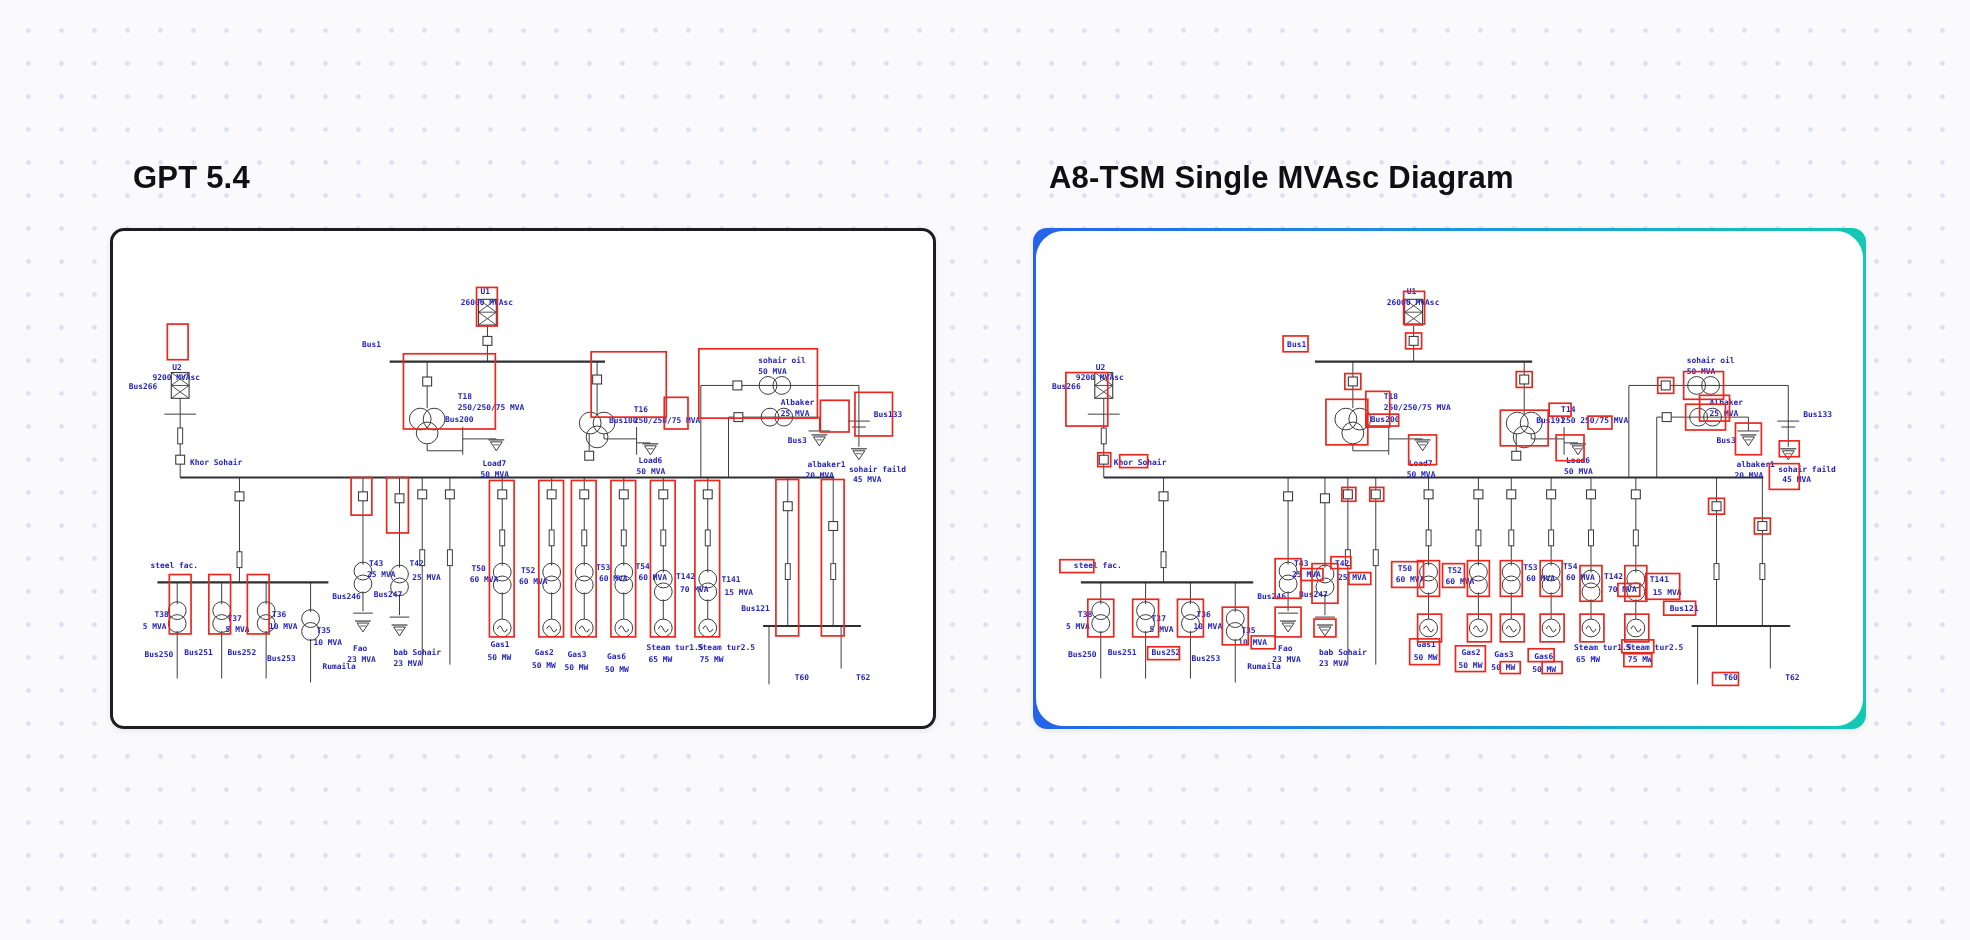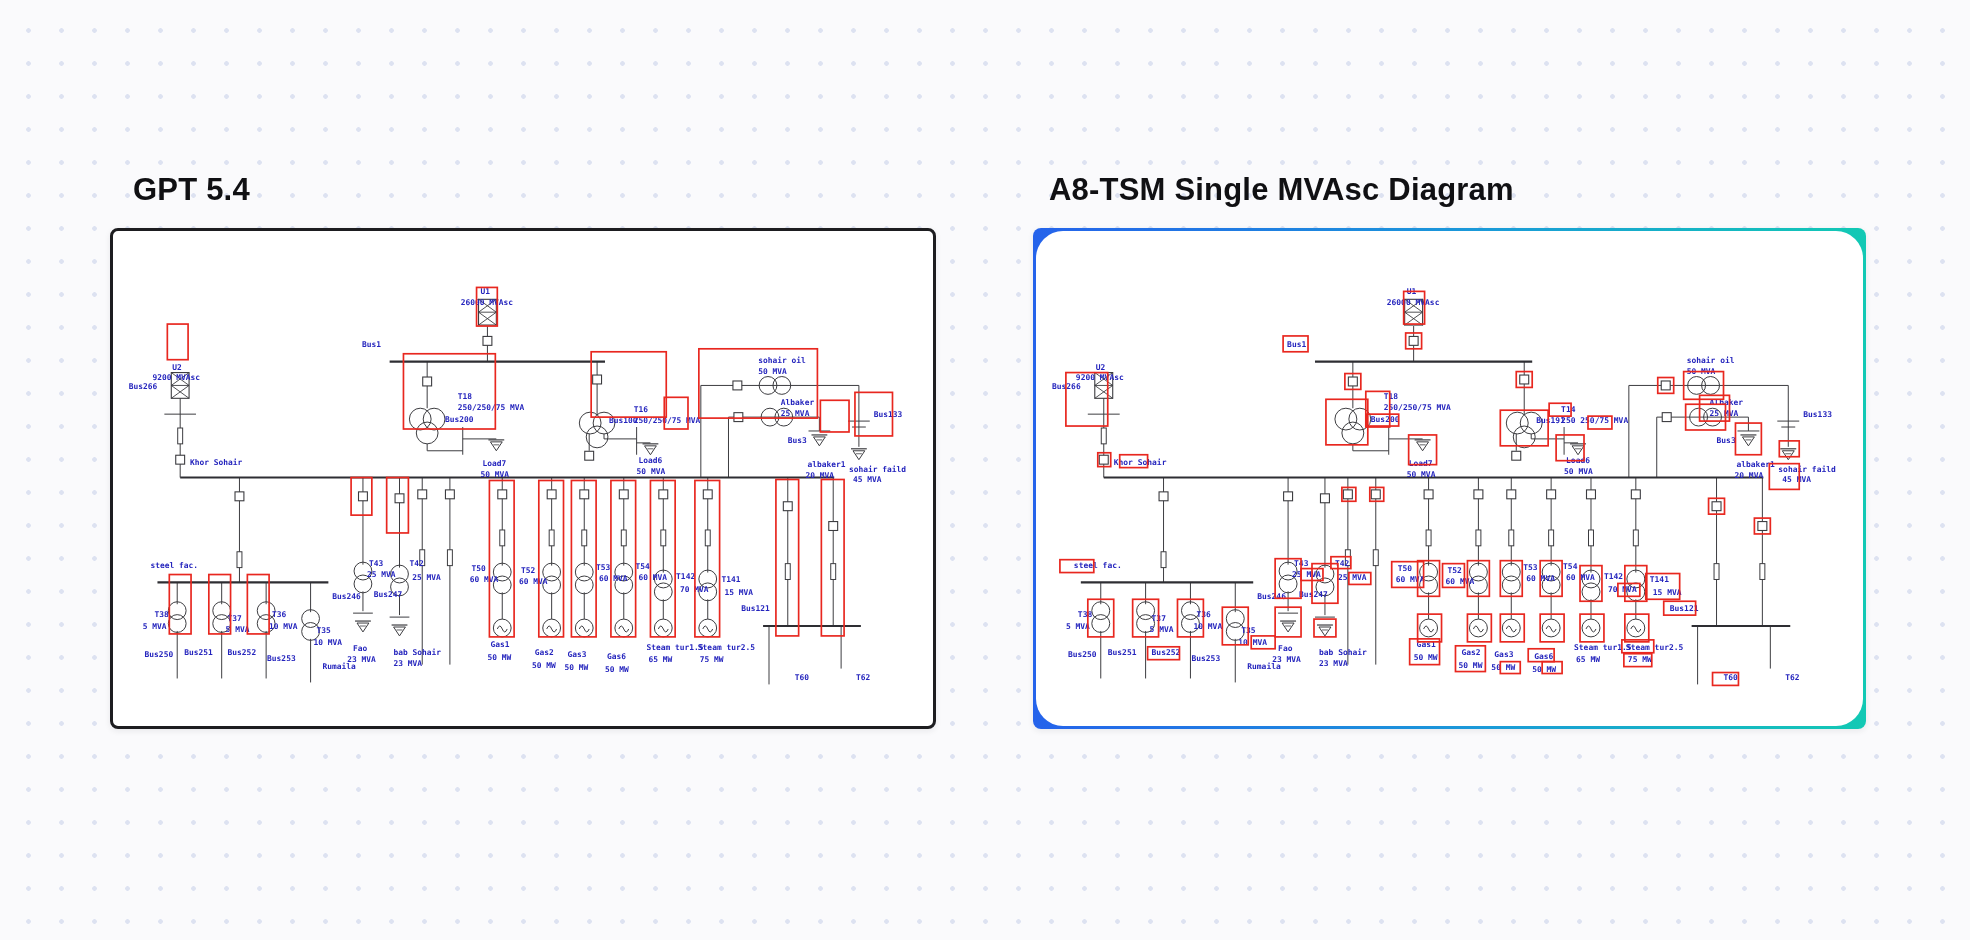--- a/index.html
+++ b/index.html
@@ -4,27 +4,27 @@
 <style>
   html,body{margin:0;padding:0;}
   body{
     width:1970px;height:940px;position:relative;overflow:hidden;
     font-family:"Liberation Sans", sans-serif;
     background-color:#fafafc;
     background-image:radial-gradient(circle,#dde2f1 2px,rgba(221,226,241,0) 2.6px);
     background-size:33px 33px;background-position:12px 14px;
   }
   .panel-title{
-    position:absolute;top:172px;margin:0;
+    position:absolute;top:160px;margin:0;
     font-size:31px;font-weight:800;color:#101013;letter-spacing:.2px;
     font-family:"Liberation Sans", sans-serif;
   }
   #title-left{left:133px;}
   #title-right{left:1049px;}
-  .card{position:absolute;top:228px;height:501px;border-radius:8px;box-sizing:border-box;}
+  .card{position:absolute;top:228px;height:501px;border-radius:14px;box-sizing:border-box;}
   #card-left{
     left:110px;width:826px;background:#ffffff;border:3px solid #1d1d20;
     box-shadow:0 2px 6px rgba(20,20,40,.08);
   }
   #card-right{
     left:1033px;width:833px;padding:3px;
     background:linear-gradient(90deg,#2563eb 0%,#1a9bd8 55%,#12c9b4 100%);
     box-shadow:0 2px 6px rgba(20,20,40,.08);
   }
   #card-right .inner{width:100%;height:100%;background:#ffffff;border-radius:27px;}

